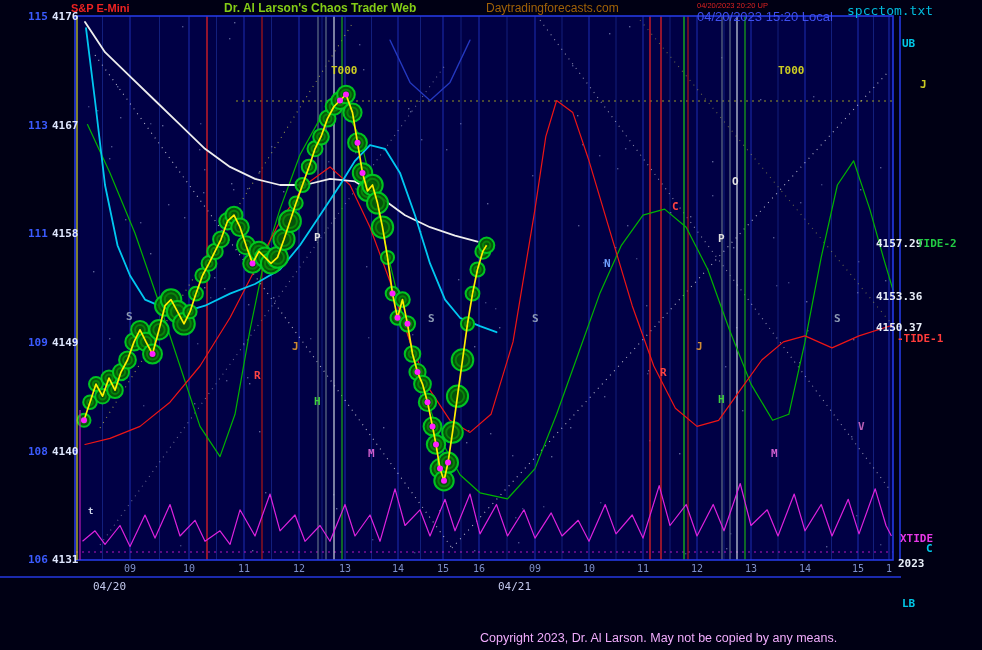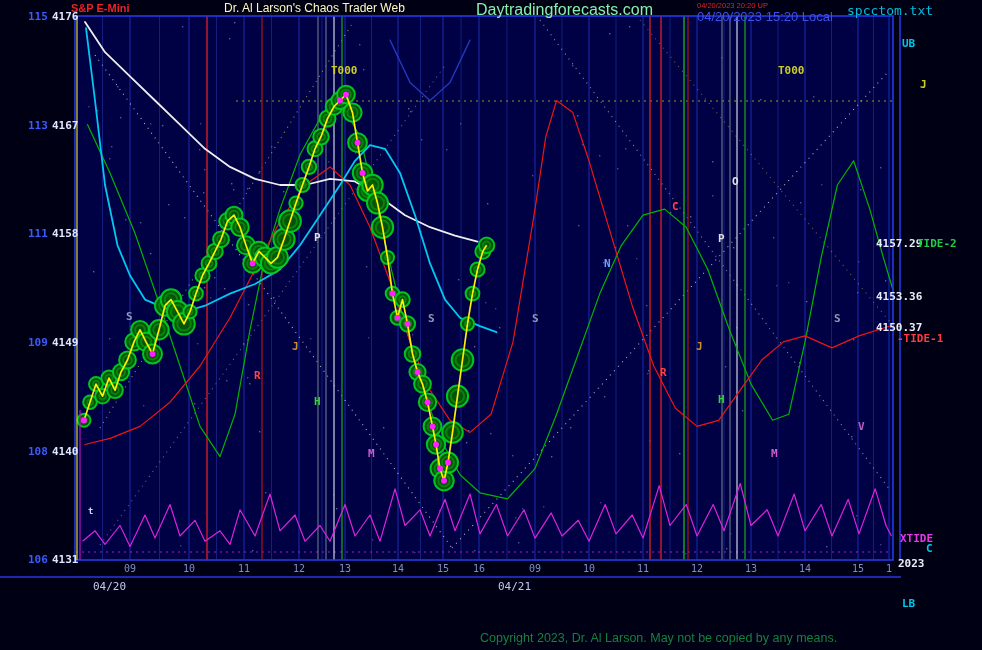--- a/index.html
+++ b/index.html
@@ -1,26 +1,26 @@
 <!DOCTYPE html>
 <html><head>
 <meta charset="utf-8">
 <style>
   html,body{margin:0;padding:0;background:#000014;}
   .stage{position:relative;width:982px;height:650px;background:#000014;overflow:hidden;
          font-family:"DejaVu Sans Mono",monospace;}
   #chart{position:absolute;left:0;top:0;}
   .hdr-item{position:absolute;white-space:nowrap;font-family:"Liberation Sans",sans-serif;text-align:center;}
   .instrument{left:71px;top:2px;color:#ee2222;font-size:11px;font-weight:bold;}
-  .title{left:224px;top:1px;color:#fef9c3;font-size:12px;}
-  .site{left:476px;top:1px;color:#86efac;font-size:16px;}
+  .title{left:224px;top:1px;color:#84cc16;font-size:12px;font-weight:bold;}
+  .site{left:486px;top:1px;color:#a16207;font-size:12px;}
   .ts1{left:697px;top:1px;color:#dd2222;font-size:7.5px;}
   .ts2{left:697px;top:9px;color:#3f4fee;font-size:13px;}
   .file{left:847px;top:3px;color:#00bbdd;font-size:13px;font-family:"DejaVu Sans Mono",monospace;}
-  .copyright{position:absolute;left:480px;top:631px;color:#15803d;font-size:12.5px;
+  .copyright{position:absolute;left:480px;top:631px;color:#f0abfc;font-size:12.5px;
              font-family:"Liberation Sans",sans-serif;white-space:nowrap;}
   a{text-decoration:none;color:inherit;cursor:pointer;}
 </style>
 </head>
 <body>
 
 <div class="stage">
   <svg id="chart" width="982" height="650" viewBox="0 0 982 650">
       <g>
         <rect x="75" y="16" width="818" height="544" fill="#000045"></rect>

